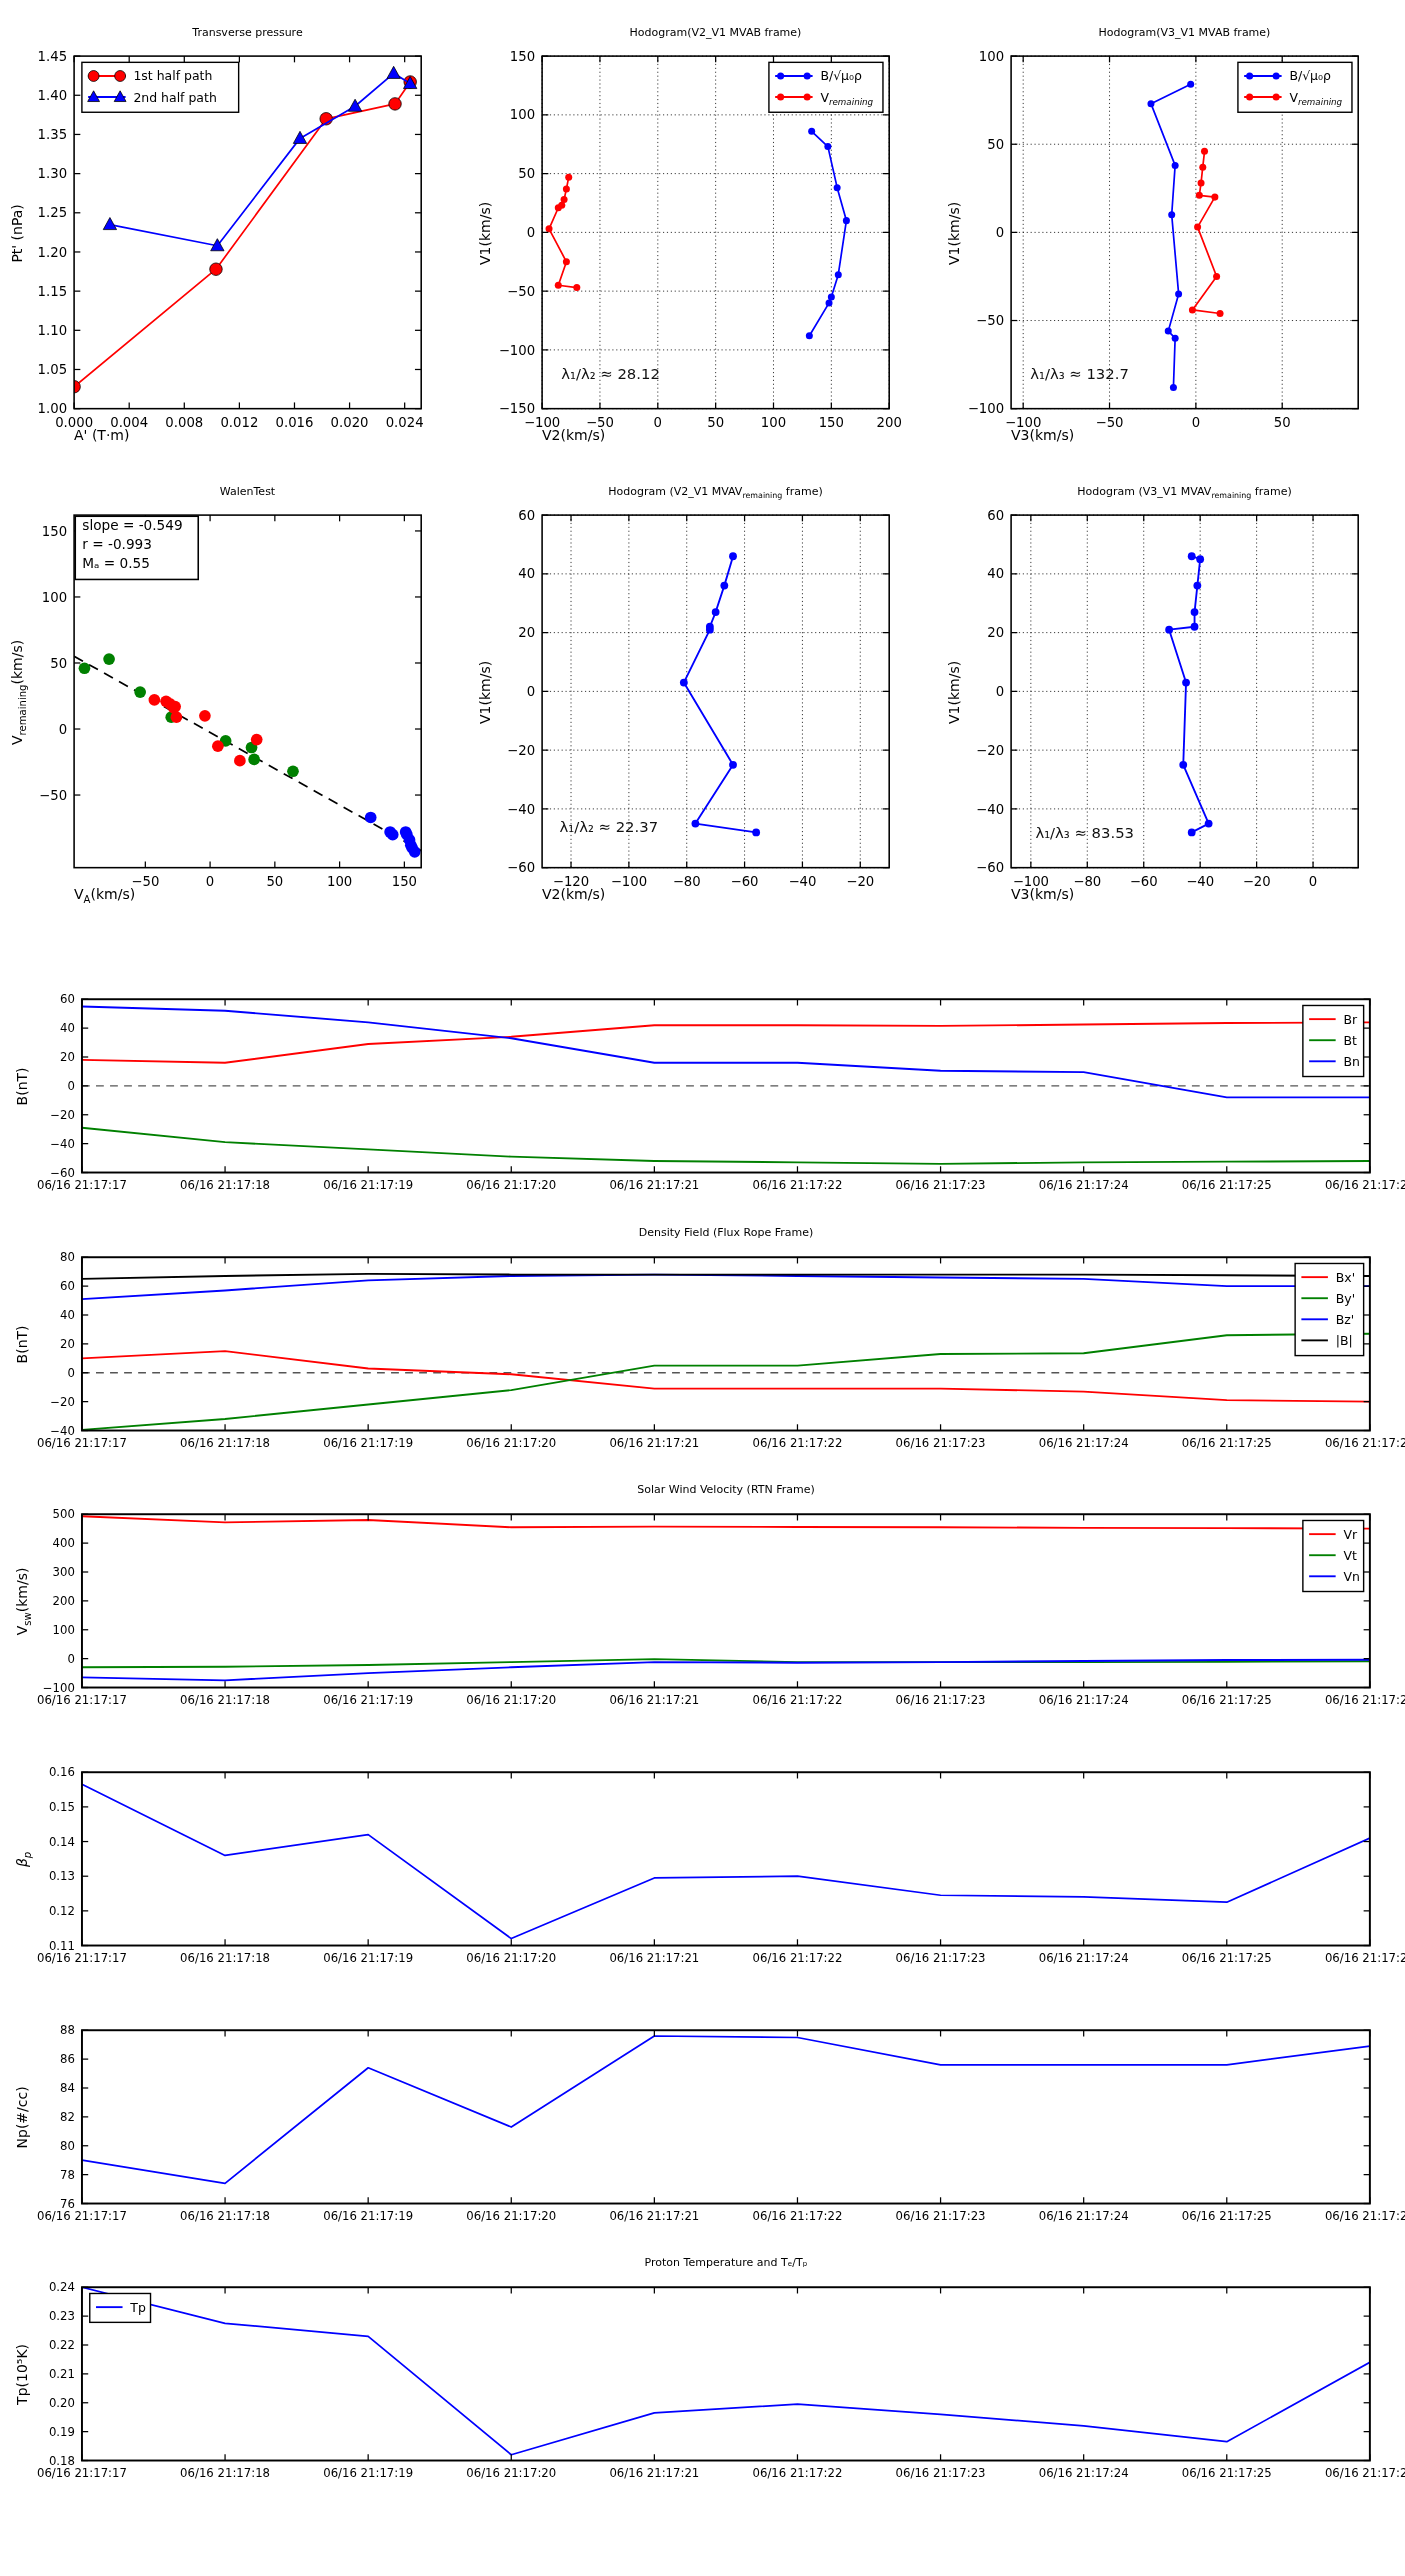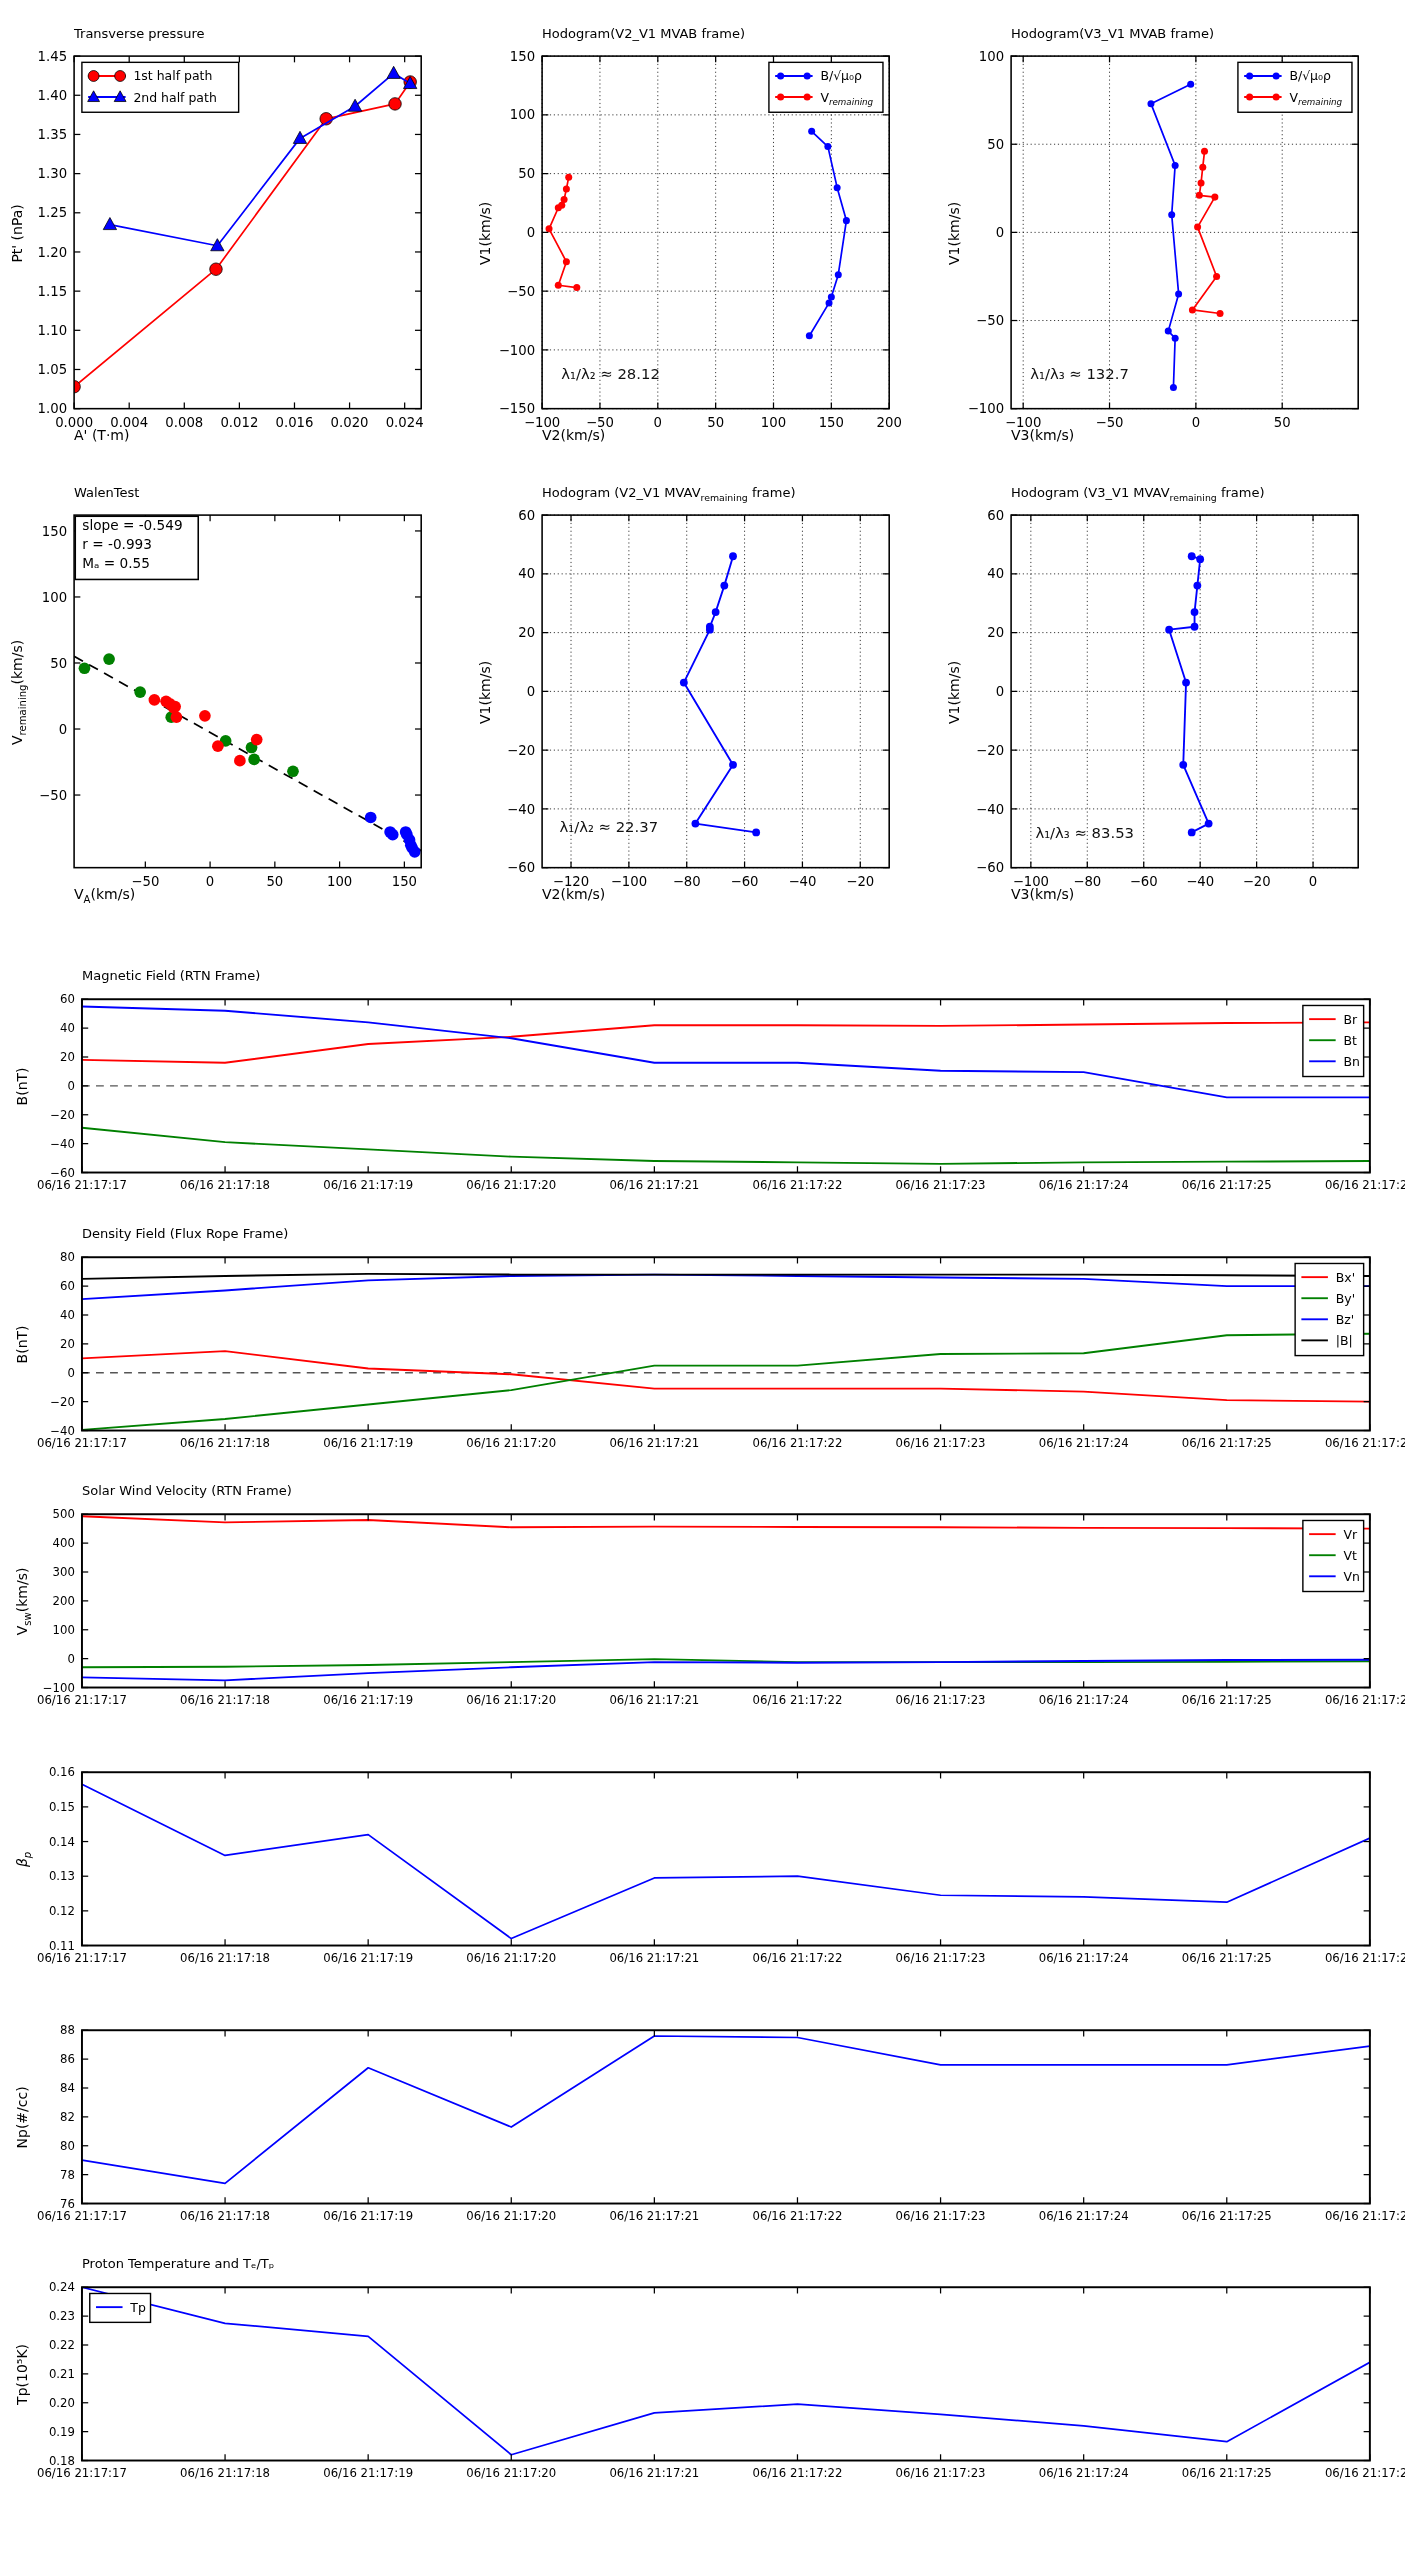--- a/index.html
+++ b/index.html
@@ -1,21 +1,21 @@
 <!DOCTYPE html>
 <html style="font-size:12.5px"><head>
 <meta charset="utf-8">
 <style>
   html,body{margin:0;padding:0;}
   body{width:1405px;height:2576px;background:#ffffff;position:relative;
        font-family:"DejaVu Sans",sans-serif;color:#000;}
   .chart{position:absolute;}
   .square{width:468px;height:453px;}
   .wide{width:1405px;height:258px;}
-  .ctitle{position:absolute;text-align:left;font-size:13px;white-space:nowrap;}
+  .ctitle{position:absolute;text-align:center;font-size:11px;white-space:nowrap;}
   .square .ctitle{left:74px;width:347px;top:17px;}
   .wide .ctitle{left:82px;width:1288px;top:7.8px;}
   .xlab{position:absolute;left:74px;width:347px;top:418px;text-align:left;font-size:14px;}
   .ylab{position:absolute;text-align:center;font-size:14px;transform:rotate(-90deg);white-space:nowrap;}
   .square .ylab{width:353px;left:-158px;top:215px;}
   .wide .ylab{width:173px;left:-63px;top:117px;}
   sub{font-size:72%;}
   svg{position:absolute;left:0;top:0;}
 </style>
 </head>
@@ -657,21 +657,20 @@
       <g>
         <rect x="1669.16" y="58" width="77.84" height="91" fill="#fff" stroke="#000" stroke-width="1.8"></rect>
         <line x1="1677.16" y1="75.5" x2="1711.16" y2="75.5" stroke="#ff0000" stroke-width="2.4"></line>
         <text x="1721.16" y="81.26" font-size="16" fill="#000"><tspan>Br</tspan></text>
         <line x1="1677.16" y1="102.5" x2="1711.16" y2="102.5" stroke="#008000" stroke-width="2.4"></line>
         <text x="1721.16" y="108.26" font-size="16" fill="#000"><tspan>Bt</tspan></text>
         <line x1="1677.16" y1="129.5" x2="1711.16" y2="129.5" stroke="#0000ff" stroke-width="2.4"></line>
         <text x="1721.16" y="135.26" font-size="16" fill="#000"><tspan>Bn</tspan></text>
       </g>
     </svg>
-  <div class="ctitle"><span>Magnetic Field (RTN Frame)</span><sub></sub><span></span></div>
   <div class="ylab"><span>B(nT)</span><sub></sub><span></span></div>
 </div>
 
 <div class="chart wide" style="left:0px;top:1218px">
   <svg width="1405" height="258" viewBox="0 0 1800 330">
       <defs>
         <clipPath id="clip-7">
           <rect x="105" y="50" width="1650" height="222"></rect>
         </clipPath>
       </defs>

